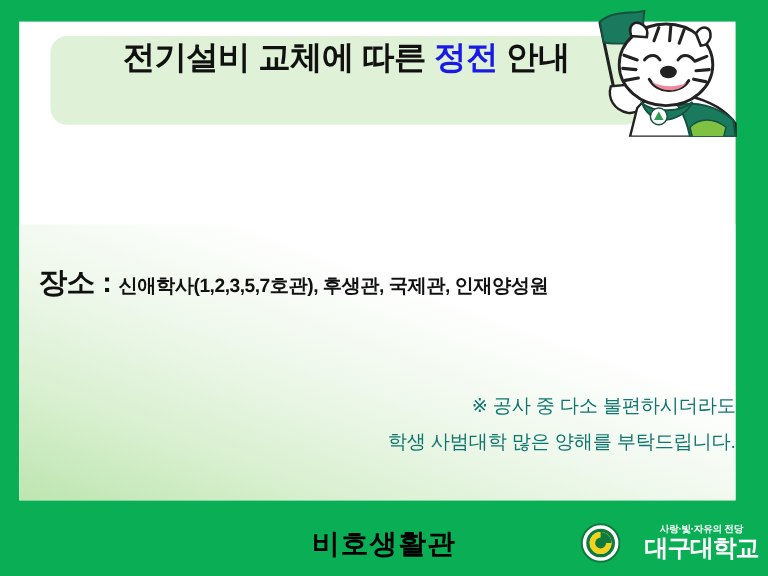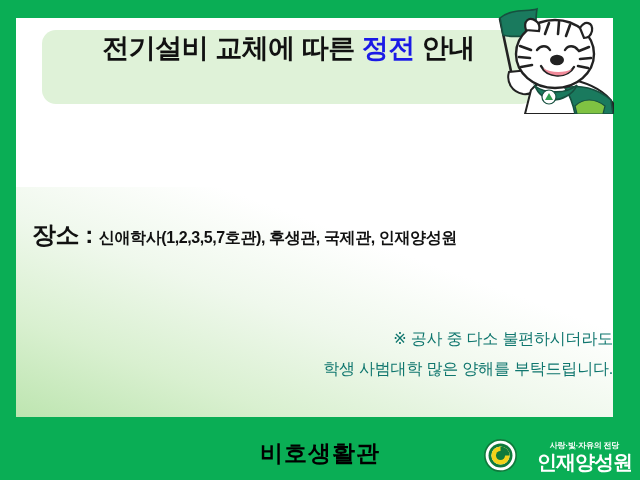--- a/index.html
+++ b/index.html
@@ -160,21 +160,21 @@
     color: #000000;
     letter-spacing: 1px;
   }
 
   .logo {
     position: absolute;
     right: 8px;
     top: 7px;
     height: 40px;
     display: flex;
-    align-items: flex-end;
+    align-items: center;
     gap: 20px;
   }
   .logo-mark {
     width: 33px;
     height: 33px;
     flex: none;
   }
   .logo-words {
     display: flex;
     flex-direction: column;
@@ -269,18 +269,18 @@
         <circle cx="20" cy="20" r="19" fill="#ffffff"></circle>
         <circle cx="20" cy="20" r="19" fill="none" stroke="#0f7a3c" stroke-width="2"></circle>
         <circle cx="20" cy="20" r="14.5" fill="#0f7a3c"></circle>
         <circle cx="20" cy="20" r="11" fill="#ffffff"></circle>
         <path d="M20 9 A11 11 0 0 1 20 31 A11 11 0 0 1 20 9 Z" fill="#f2d21a"></path>
         <path d="M20 9 A11 11 0 0 1 31 20 L20 20 Z" fill="#0f7a3c"></path>
         <circle cx="20" cy="20" r="5.5" fill="#0f7a3c"></circle>
       </svg>
       <div class="logo-words">
         <div class="logo-tagline">사랑·빛·자유의 전당</div>
-        <div class="logo-name">인재양성원</div>
+        <div class="logo-name">대구대학교</div>
       </div>
     </div>
   </div>
 
 </div>
 
 </body></html>

